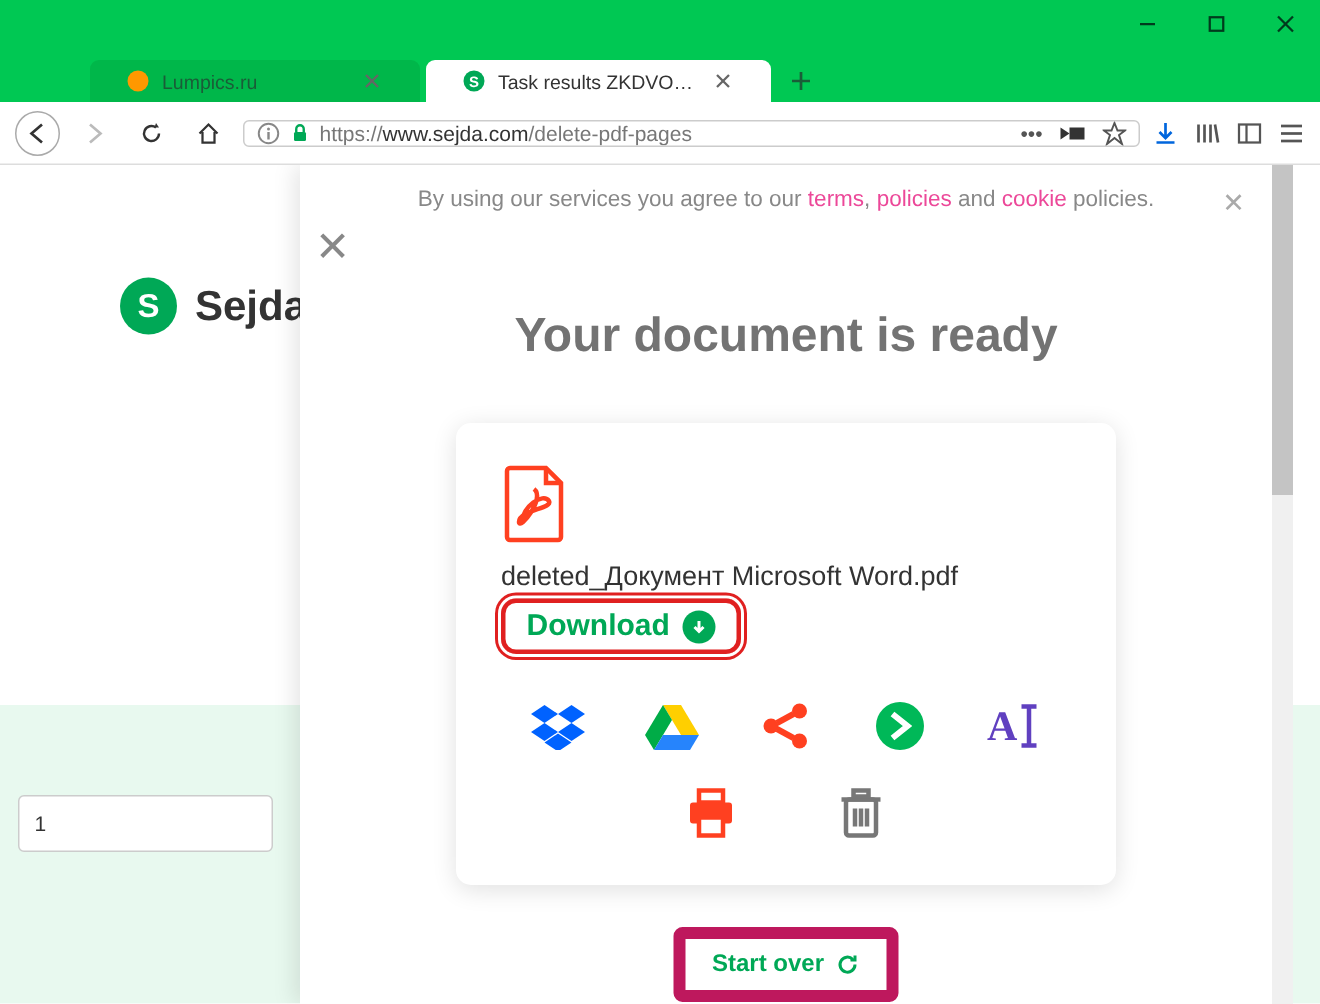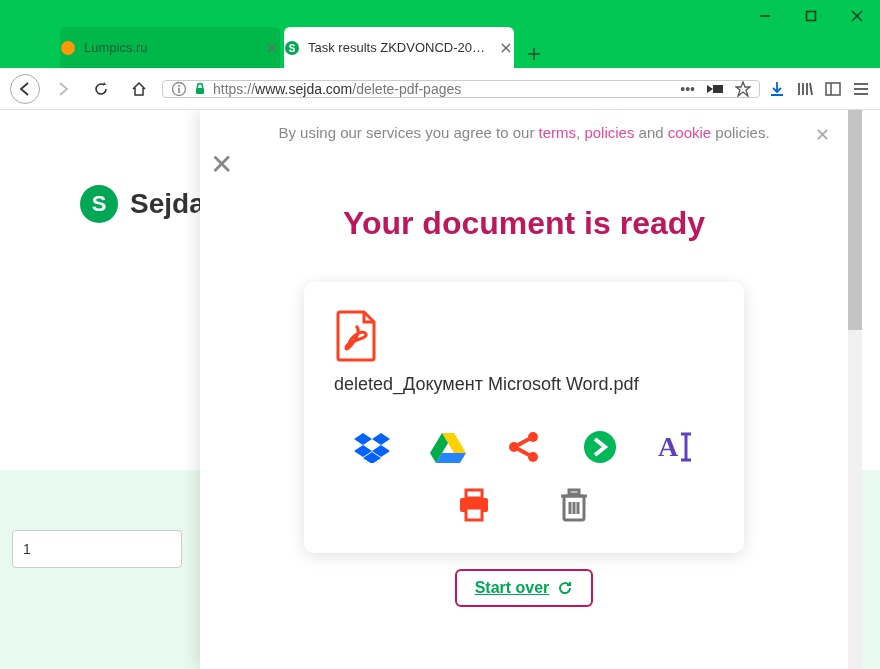--- a/index.html
+++ b/index.html
@@ -6,21 +6,21 @@
 body { width: 880px; height: 669px; font-family: -apple-system, "Segoe UI", sans-serif; background: #fff; overflow: hidden; position: relative; }
 
 
 .titlebar { height: 32px; background: #00c853; display: flex; justify-content: flex-end; align-items: center; }
 .win-controls { display: flex; }
 .win-btn { width: 46px; height: 32px; display: flex; align-items: center; justify-content: center; color: #003b1d; }
 .win-btn.close { color: #003b1d; }
 
 
 .tabstrip { height: 36px; background: #00c853; display: flex; align-items: flex-end; padding-left: 60px; }
-.tab { height: 41px; background: #00b74a; border-radius: 6px 6px 0 0; display: flex; align-items: center; padding: 0 0; margin-right: 4px; min-width: 220px; max-width: 230px; position: relative; }
+.tab { height: 28px; background: #00b74a; border-radius: 6px 6px 0 0; display: flex; align-items: center; padding: 0 24px; margin-right: 4px; min-width: 220px; max-width: 230px; position: relative; }
 .tab.active { background: #fff; }
 .tab-icon { width: 16px; height: 16px; margin-right: 8px; flex-shrink: 0; }
 .tab-label { font-size: 13px; color: #1a5d38; white-space: nowrap; overflow: hidden; text-overflow: ellipsis; flex: 1; }
 .tab.active .tab-label { color: #333; }
 .tab-close { width: 16px; height: 16px; color: #666; margin-left: 6px; display: flex; align-items: center; justify-content: center; }
 .newtab { width: 32px; height: 28px; display: flex; align-items: center; justify-content: center; color: #1a5d38; }
 
 
 .urlbar { height: 42px; background: #fff; border-bottom: 1px solid #ddd; display: flex; align-items: center; padding: 0 10px; gap: 8px; }
 .nav-btn { width: 30px; height: 30px; display: flex; align-items: center; justify-content: center; color: #666; border-radius: 4px; }
@@ -46,35 +46,35 @@
 .overlay { position: absolute; left: 200px; top: 0; right: 32px; bottom: 0; background: #fff; box-shadow: -4px 0 14px rgba(0,0,0,0.1); overflow-y: auto; }
 .scrollbar { position: absolute; right: 18px; top: 0; width: 14px; height: 100%; background: #f0f0f0; }
 .scroll-thumb { position: absolute; top: 0; width: 100%; height: 220px; background: #c4c4c4; }
 
 .cookie-bar { padding: 14px 40px; font-size: 15px; color: #888; text-align: center; position: relative; }
 .cookie-bar a { color: #ec4899; text-decoration: none; }
 .cookie-close { position: absolute; right: 18px; top: 14px; color: #aaa; font-size: 18px; cursor: pointer; }
 .modal-close { position: absolute; left: 210px; top: 38px; color: #888; font-size: 28px; cursor: pointer; z-index: 50; }
 
 .modal-content { padding: 50px 40px 30px; text-align: center; }
-.title { font-size: 32px; font-weight: 800; color: #be185d; margin-bottom: 40px; }
+.title { font-size: 32px; font-weight: 800; color: #737373; margin-bottom: 40px; }
 
 .card { width: 440px; margin: 0 auto; background: #fff; border-radius: 10px; box-shadow: 0 3px 16px rgba(0,0,0,0.12); padding: 28px 30px; }
 .file-row { display: flex; align-items: flex-start; gap: 12px; text-align: left; margin-bottom: 28px; flex-direction: column; }
 .pdf-icon { width: 44px; flex-shrink: 0; }
 .file-info { flex: 1; }
 .filename { font-size: 18px; color: #333; margin-bottom: 4px; }
 .download-btn { display: inline-flex; align-items: center; gap: 8px; color: #00a856; font-weight: 700; font-size: 20px; padding: 4px 14px; border: 3px solid #e02020; border-radius: 10px; box-shadow: 0 0 0 2px #fff, 0 0 0 4px #e02020; position: relative; }
 .dl-circle { width: 22px; height: 22px; background: #00a856; border-radius: 50%; display: flex; align-items: center; justify-content: center; color: #fff; }
 
 .icon-row { display: flex; justify-content: space-around; align-items: center; margin-bottom: 18px; }
 .icon-row-2 { display: flex; justify-content: center; gap: 60px; }
 .service-icon { width: 40px; height: 40px; display: flex; align-items: center; justify-content: center; }
 
-.start-over { display: inline-flex; align-items: center; gap: 8px; color: #00a856; font-size: 16px; font-weight: 600; border: 2px solid #be185d; border-radius: 6px; padding: 8px 18px; margin-top: 16px; text-decoration: underline; }
+.start-over { display: inline-flex; align-items: center; gap: 8px; color: #00a856; font-size: 16px; font-weight: 600; border: 8px solid #be185d; border-radius: 6px; padding: 8px 18px; margin-top: 28px; }
 
 svg { display: block; }
 </style>
 </head>
 <body>
 
 <div class="titlebar">
   <div class="win-controls">
     <div class="win-btn">
         <svg width="12" height="12">
@@ -239,20 +239,28 @@
         <div class="file-row">
           <div class="pdf-icon">
             <svg width="44" height="52" viewBox="0 0 44 52">
                 <path d="M6 2 H30 L40 12 V48 a2 2 0 0 1-2 2 H6 a2 2 0 0 1-2-2 V4 a2 2 0 0 1 2-2 Z" fill="none" stroke="#ff4020" stroke-width="3"></path>
                 <path d="M30 2 V12 H40" fill="none" stroke="#ff4020" stroke-width="3"></path>
                 <path d="M14 38 c0-10 14-20 18-14 c3 5-20 6-20 14 c0 6 18-16 10-22" fill="none" stroke="#ff4020" stroke-width="3"></path>
               </svg>
           </div>
           <div class="file-info">
             <div class="filename">deleted_Документ Microsoft Word.pdf</div>
+            <div class="download-btn">
+              <span>Download</span>
+              <span class="dl-circle">
+                  <svg width="12" height="12">
+                    <path d="M6 2 V8 M3 6 L6 9 L9 6" fill="none" stroke="#fff" stroke-width="2"></path>
+                  </svg>
+                </span>
+            </div>
           </div>
         </div>
 
         <div class="icon-row">
           <div class="service-icon">
               <svg width="36" height="32" viewBox="0 0 36 32">
                 <path d="M9 2 L18 8 L9 14 L0 8 Z M27 2 L36 8 L27 14 L18 8 Z M9 14 L18 20 L9 26 L0 20 Z M27 14 L36 20 L27 26 L18 20 Z M9 27 L18 21 L27 27 L18 33 Z" fill="#0062ff"></path>
               </svg>
             </div>
           <div class="service-icon">

